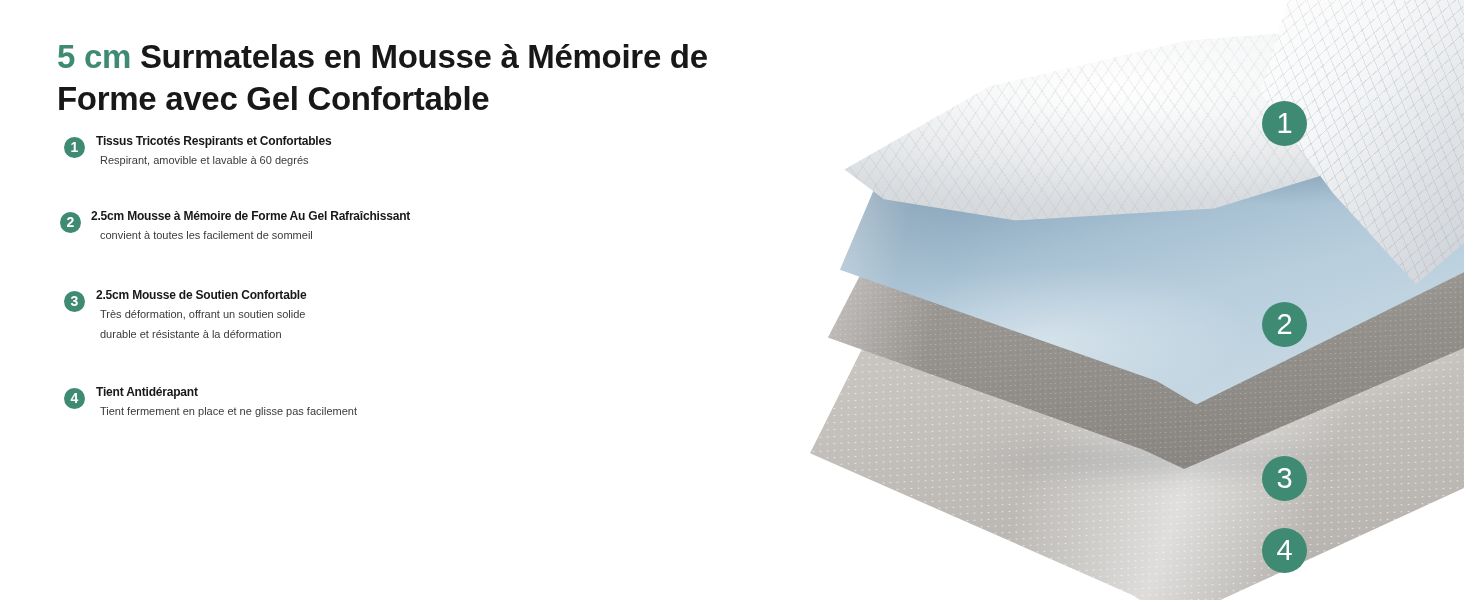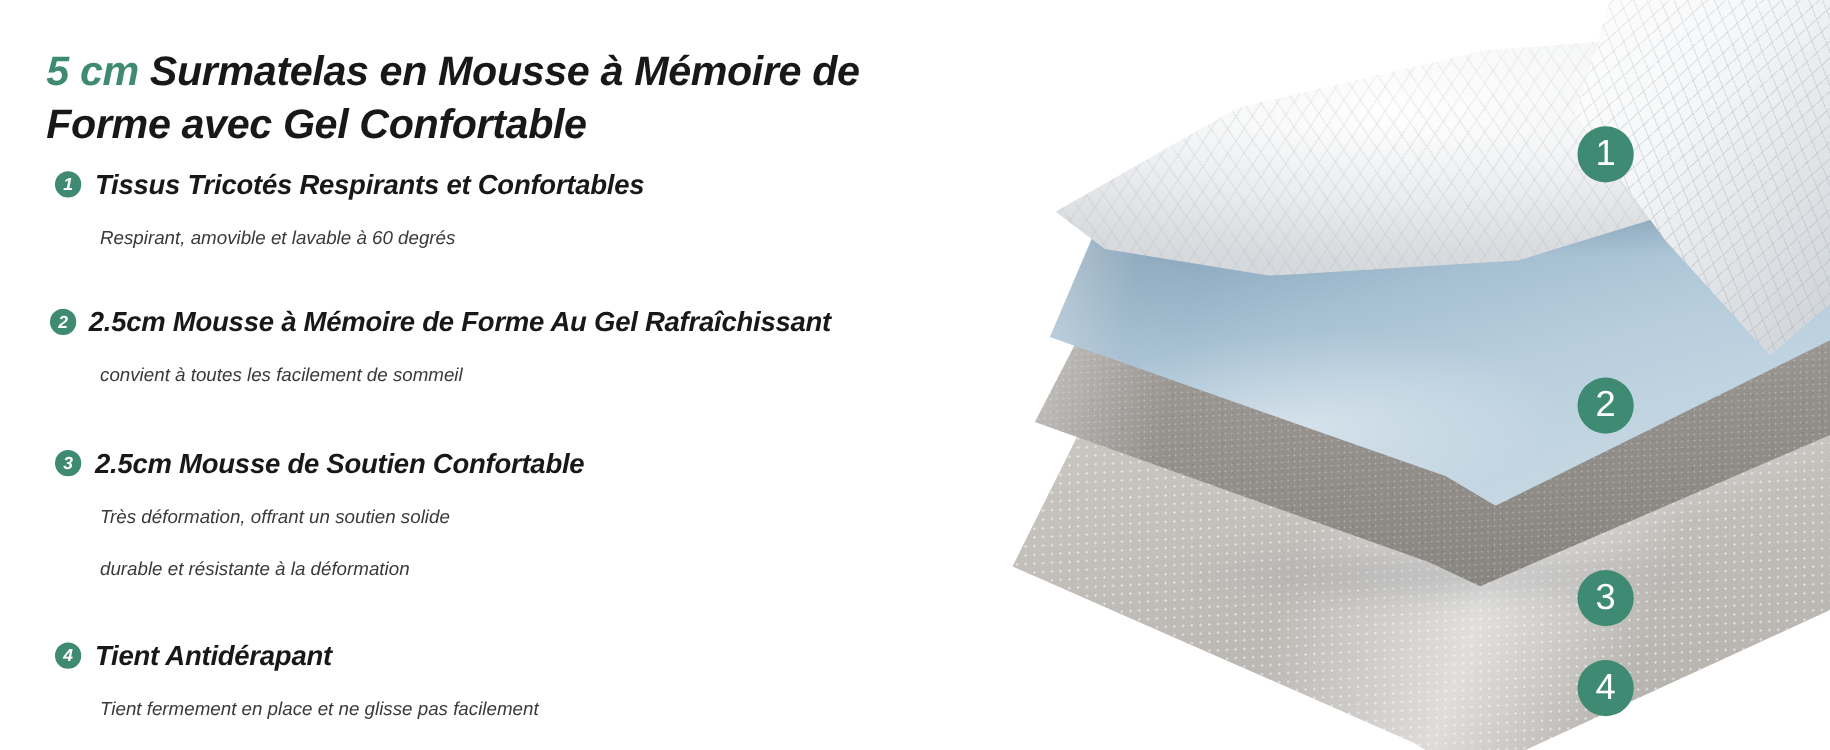--- a/index.html
+++ b/index.html
@@ -11,22 +11,21 @@
     position:relative;
   }
 
   
   #infographic { position:absolute; inset:0; display:flex; }
 
   
   .text-col {
     position:absolute; left:0; top:0;
     width:810px; height:600px;
-    padding:36px 20px 0 37px;
-    font-style:italic;
+    padding:36px 20px 0 57px;
   }
 
   .title {
     font-size:33px;
     font-weight:bold;
     line-height:1.27;
     color:#181818;
     letter-spacing:-0.3px;
     margin-bottom:14px;
     max-width:740px;
@@ -50,32 +49,32 @@
     color:#ffffff;
     font-size:14px;
     font-weight:bold;
     line-height:21px;
     text-align:center;
     font-family:"Liberation Sans", sans-serif;
   }
   .feature.f2 .badge-sm { left:3px; }
 
   .feat-head {
-    font-size:22px;
+    font-size:12px;
     font-weight:bold;
     color:#181818;
     line-height:1.24;
     letter-spacing:-0.2px;
     white-space:nowrap;
   }
   .feat-desc {
-    font-size:15px;
+    font-size:11px;
     color:#3a3a3a;
     line-height:1.52;
-    margin-top:19px;
+    margin-top:3px;
     padding-left:4px;
     white-space:nowrap;
   }
   .feature.f2 .feat-desc { padding-left:9px; }
 
   
   .product-col {
     position:absolute;
     left:800px; top:0;
     width:664px; height:600px;

